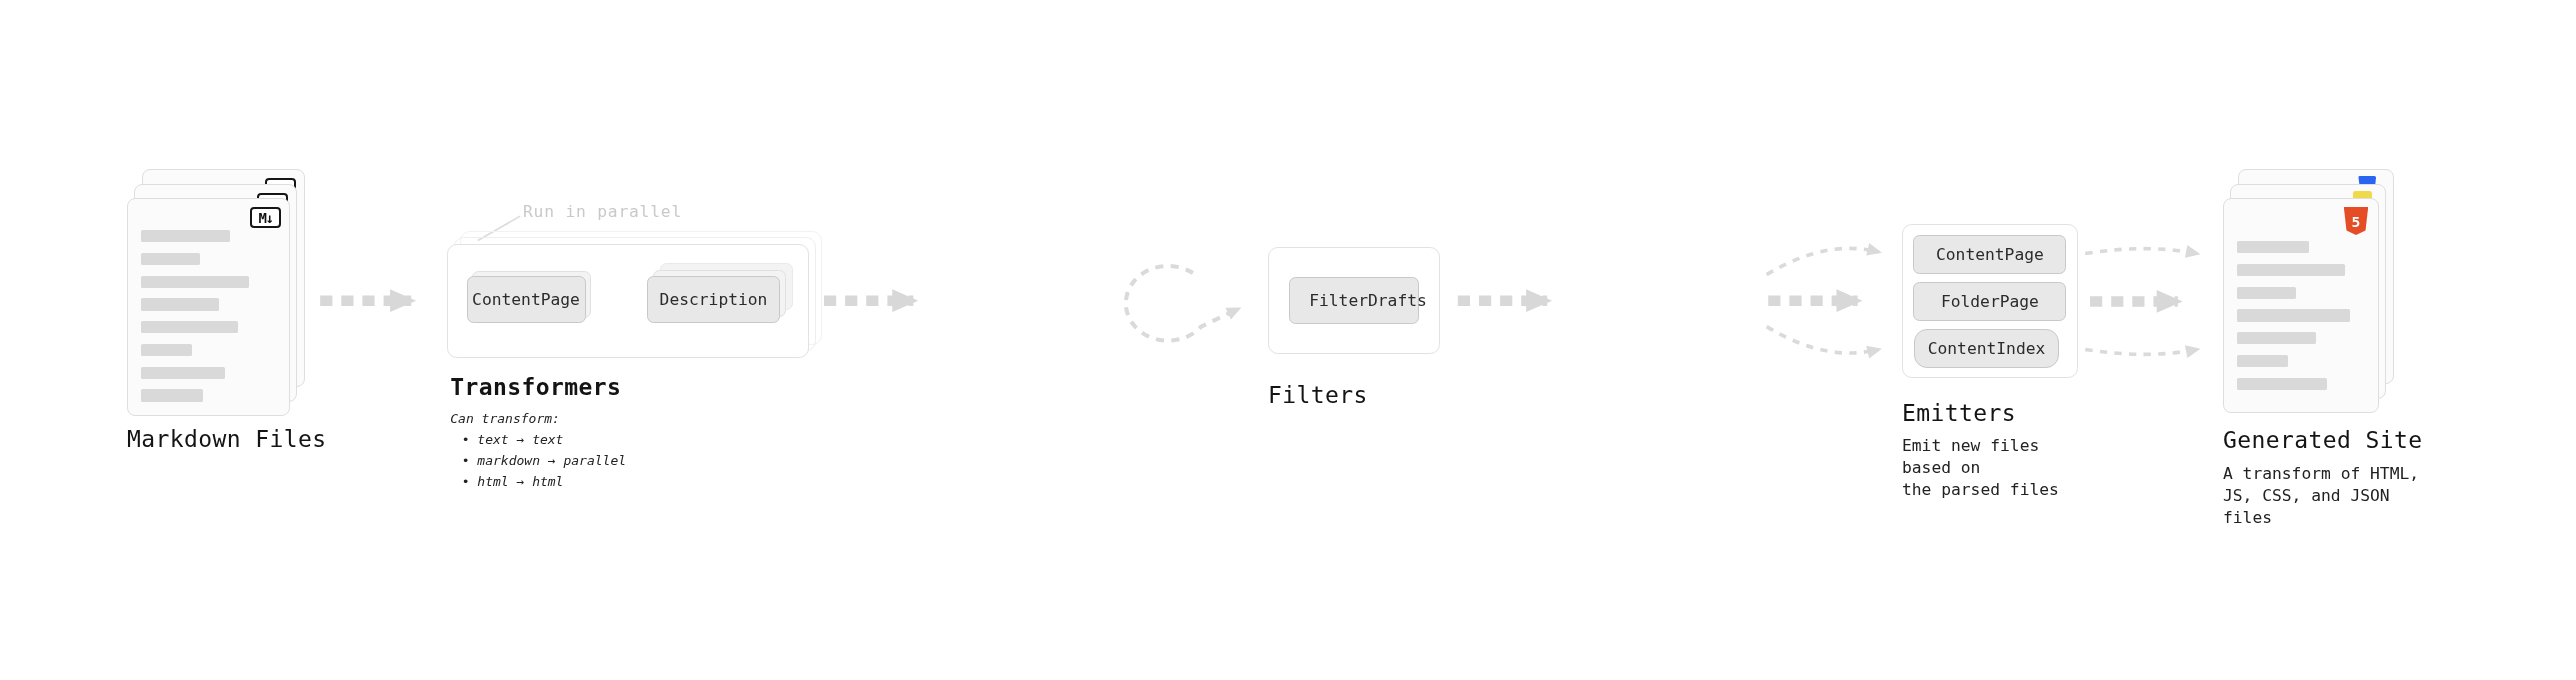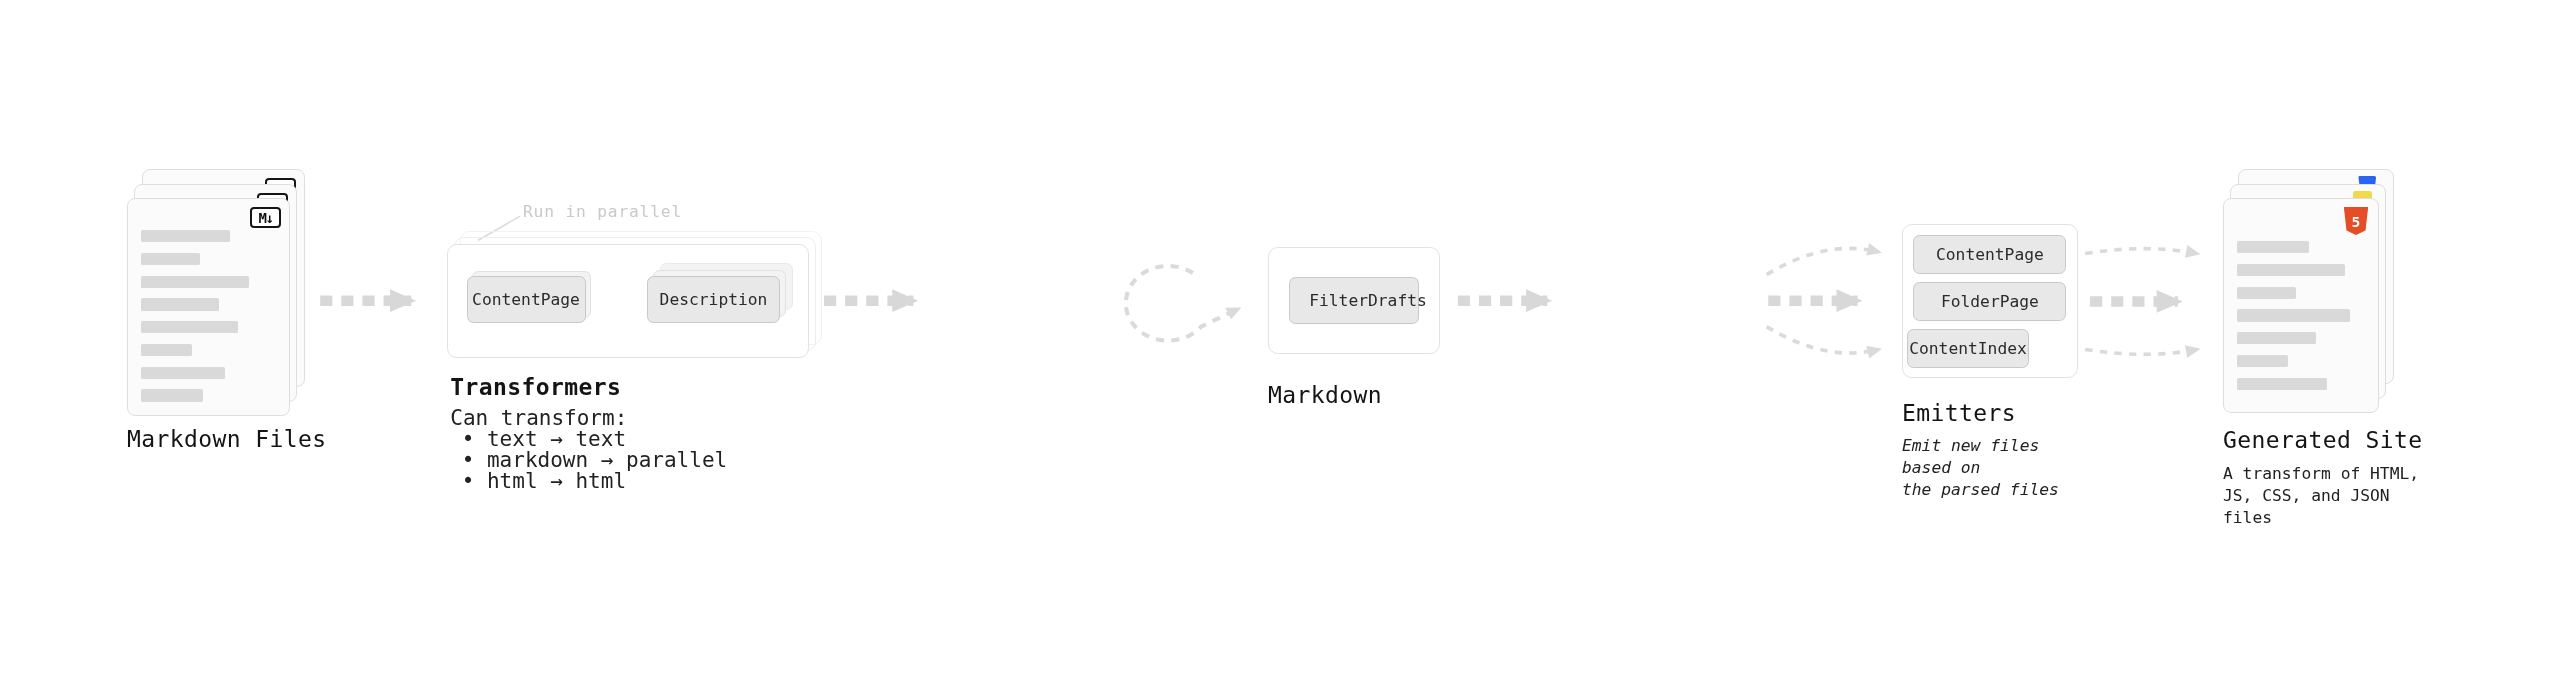--- a/index.html
+++ b/index.html
@@ -71,21 +71,21 @@
     position:absolute;background:var(--pill_bg);border:1.6px solid var(--pill_border);border-radius:6.5px;
     display:flex;align-items:center;justify-content:center;font-size:16.3px;color:#2b2b2b;box-sizing:border-box;
   }
   .node-ghost{
     position:absolute;background:#f3f3f3;border:1.6px solid #e0e0e0;border-radius:6.5px;box-sizing:border-box;
   }
 
   
   .stage-label{position:absolute;font-size:23px;font-weight:500;color:var(--text);letter-spacing:0.4px;white-space:nowrap;}
   .stage-caption{position:absolute;font-size:16.3px;color:var(--caption);line-height:22px;white-space:pre-line;}
-  .transform-list{position:absolute;font-size:21px;color:var(--caption);line-height:21px;}
+  .transform-list{position:absolute;font-size:13px;color:var(--caption);line-height:21px;font-style:italic;}
   .transform-list .item{padding-left:11.4px;}
   .annotation{position:absolute;font-size:16.3px;color:var(--annotation);letter-spacing:0.8px;white-space:nowrap;}
 
   
   svg.arrows{position:absolute;left:0;top:0;z-index:0;}
   .stage{z-index:1;}
   .arr-thick{fill:none;stroke:var(--arrow);stroke-width:13;stroke-dasharray:15 11;}
   .arr-thin{fill:none;stroke:var(--arrow_light);stroke-width:4.5;stroke-dasharray:9 9;}
   .arr-loop{fill:none;stroke:var(--arrow_light);stroke-width:5;stroke-dasharray:10 9;}
   .arr-inner{fill:none;stroke:#cfcfcf;stroke-width:3;}
@@ -173,31 +173,31 @@
       <div class="item">• text → text</div>
       <div class="item">• markdown → parallel</div>
       <div class="item">• html → html</div>
     </div>
   </div>
 
 
   <div class="stage" style="left:1268px;top:247px;width:195px;height:228px;">
     <div class="outline-box" style="left:0;top:0;width:172px;height:107px;"></div>
     <div class="node-btn" style="left:21px;top:30px;width:130px;height:47px;padding-left:28px;">FilterDrafts</div>
-    <div class="stage-label" style="left:0;top:135px;">Markdown</div>
+    <div class="stage-label" style="left:0;top:135px;">Filters</div>
   </div>
 
 
   <div class="stage" style="left:1902px;top:224px;width:195px;height:260px;">
     <div class="outline-box" style="left:0;top:0;width:176px;height:154px;"></div>
     <div class="node-btn" style="left:11.4px;top:10.6px;width:153px;height:39px;">ContentPage</div>
     <div class="node-btn" style="left:11.4px;top:58px;width:153px;height:39px;">FolderPage</div>
-    <div class="node-btn" style="left:5px;top:105px;width:122px;height:39px;">ContentIndex</div>
+    <div class="node-btn" style="left:12px;top:105px;width:145px;height:39px;border-radius:13px;">ContentIndex</div>
     <div class="stage-label" style="left:0;top:176px;">Emitters</div>
-    <div class="stage-caption" style="left:0;top:211px;font-style:italic;">Emit new files based on
+    <div class="stage-caption" style="left:0;top:211px;">Emit new files based on
 the parsed files</div>
   </div>
 
   <div class="stage site" style="left:2223px;top:169px;width:211px;height:341px;">
     <div class="doc-card" style="left:14.6px;top:0;">
       <span class="css-icon"></span>
     </div>
     <div class="doc-card" style="left:7.3px;top:14.6px;">
       <span class="js-icon"></span>
     </div>

